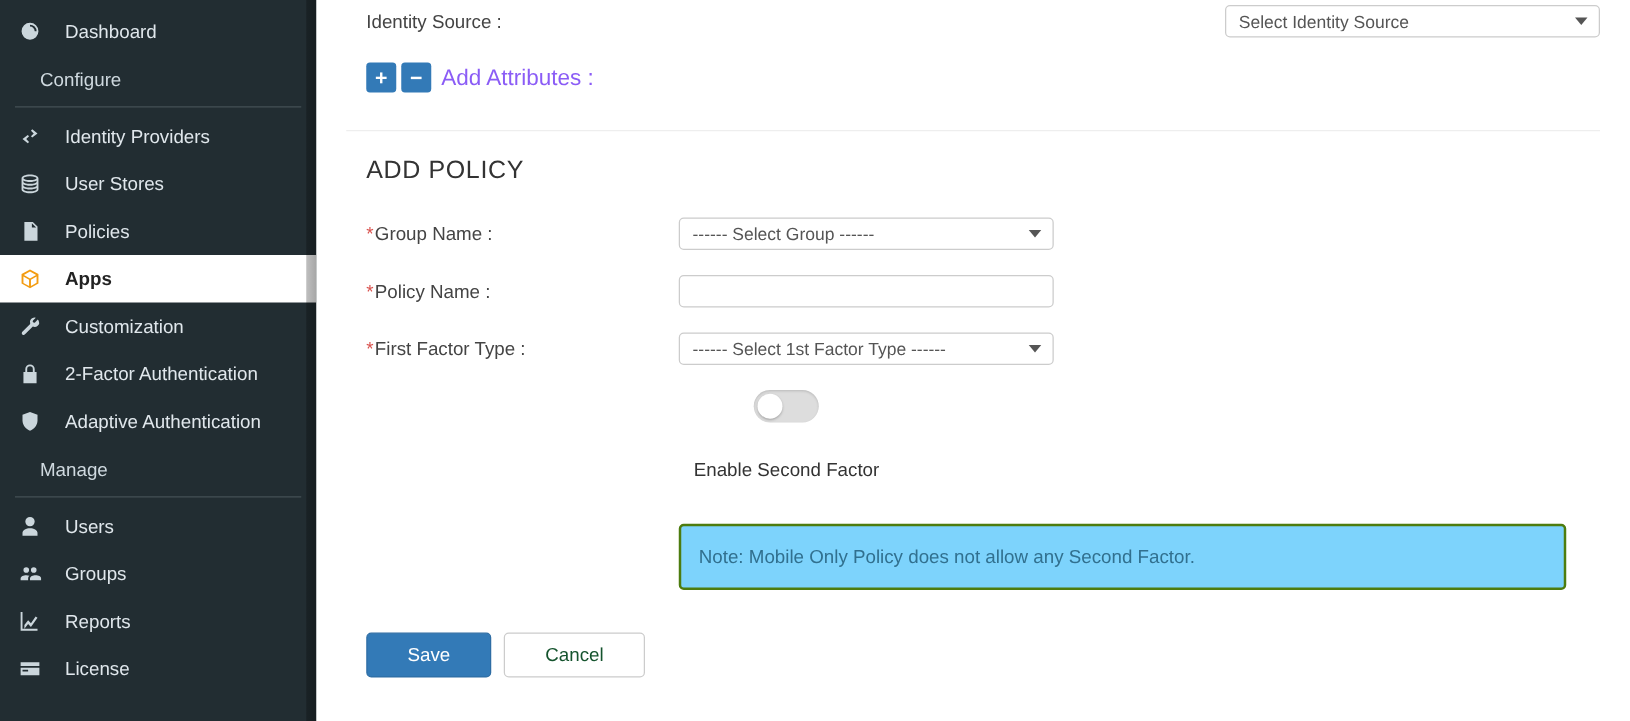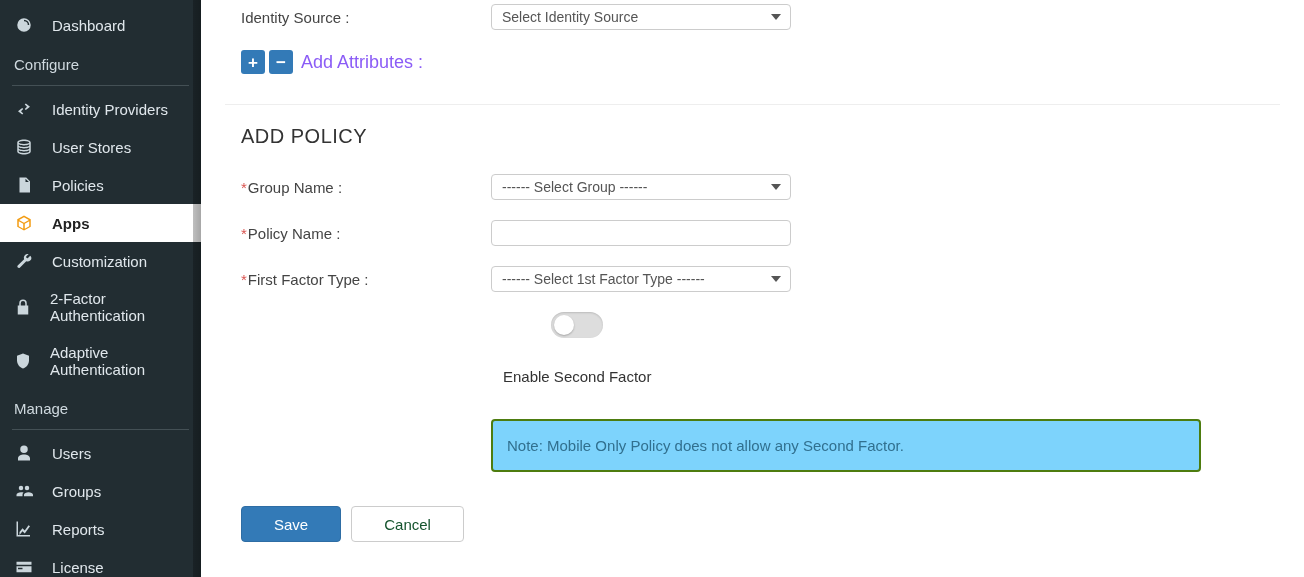--- a/index.html
+++ b/index.html
@@ -9,21 +9,21 @@
     color: #333;
     background: #fff;
     width: 1304px;
     height: 577px;
     overflow: hidden;
     display: flex;
   }
 
   
   .sidebar {
-    width: 201px;
+    width: 253px;
     background: #222d32;
     color: #b8c7ce;
     height: 100%;
     overflow: hidden;
     position: relative;
   }
   .sidebar::after { 
     content: "";
     position: absolute;
     top: 0; right: 0;
@@ -49,21 +49,21 @@
   }
   .side-item .icon svg { width: 18px; height: 18px; fill: #cbd6dc; }
   .side-item.active {
     background: #ffffff;
     color: #222;
     font-weight: 600;
   }
   .side-item.active .icon svg { fill: #f39c12; }
 
   .side-heading {
-    padding: 12px 14px 8px;
+    padding: 12px 32px 8px;
     color: #cfd9df;
     font-size: 15px;
   }
   .side-divider {
     border: none;
     border-top: 1px solid #445055;
     margin: 4px 12px;
   }
 
   
@@ -315,21 +315,21 @@
       <span>License</span>
     </li>
 
   </ul>
 </nav>
 
 <div class="main">
 
   <div class="indent">
 
-    <div class="form-row" style="margin-top:4px;">
+    <div class="form-row" style="margin-top:4px;justify-content:space-between;">
       <div class="label">Identity Source :</div>
       <div class="control-area select-wrap">
         <select class="select">
           <option>Select Identity Source</option>
         </select>
       </div>
     </div>
 
     <div class="form-row" style="margin-bottom:12px;">
       <div style="display:flex; align-items:center;">

